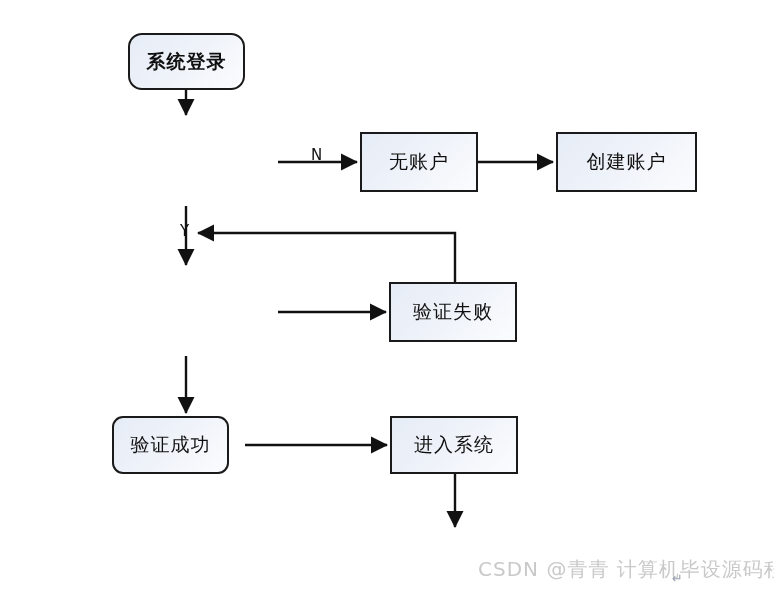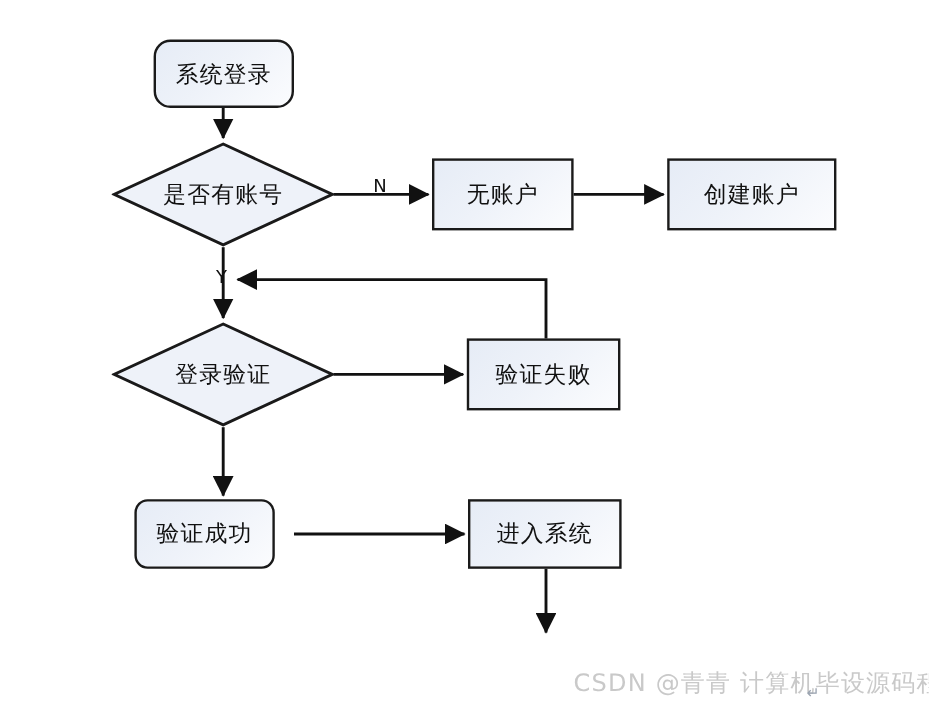--- a/index.html
+++ b/index.html
@@ -113,45 +113,33 @@
 
     <path d="M 455 282 L 455 233 L 198 233" stroke="#111111" stroke-width="2.4" fill="none" marker-end="url(#arrow)"></path>
 
     <path d="M 186 356 L 186 413" stroke="#111111" stroke-width="2.4" fill="none" marker-end="url(#arrow)"></path>
 
     <path d="M 245 445 L 387 445" stroke="#111111" stroke-width="2.4" fill="none" marker-end="url(#arrow)"></path>
 
     <path d="M 455 474 L 455 527" stroke="#111111" stroke-width="2.4" fill="none" marker-end="url(#arrow)"></path>
   </svg>
 
-  <div class="node terminator" style="left:128px; top:33px; width:117px; height:57px;">
+  <div class="node terminator" style="left:128px; top:33px; width:117px; height:57px;font-weight:bold;">
     <span>系统登录</span>
   </div>
 
-  <div class="diamond-wrap" style="left:93px; top:118px; width:186px; height:88px;">
-    <svg width="186" height="88" viewBox="0 0 186 88" xmlns="http://www.w3.org/2000/svg">
-      <polygon points="93,2 184,44 93,86 2,44" fill="#eef2f9" stroke="#1a1a1a" stroke-width="2.4"></polygon>
-    </svg>
-    <div class="diamond-label">是否有账号</div>
-  </div>
 
   <div class="node process" style="left:360px; top:132px; width:118px; height:60px;">
     <span>无账户</span>
   </div>
 
   <div class="node process" style="left:556px; top:132px; width:141px; height:60px;">
     <span>创建账户</span>
   </div>
 
-  <div class="diamond-wrap" style="left:93px; top:268px; width:186px; height:88px;">
-    <svg width="186" height="88" viewBox="0 0 186 88" xmlns="http://www.w3.org/2000/svg">
-      <polygon points="93,2 184,44 93,86 2,44" fill="#eef2f9" stroke="#1a1a1a" stroke-width="2.4"></polygon>
-    </svg>
-    <div class="diamond-label">登录验证</div>
-  </div>
 
   <div class="node process" style="left:389px; top:282px; width:128px; height:60px;">
     <span>验证失败</span>
   </div>
 
   <div class="node process" style="left:112px; top:416px; width:117px; height:58px;border-radius:11px;">
     <span>验证成功</span>
   </div>
 
   <div class="node process" style="left:390px; top:416px; width:128px; height:58px;">

